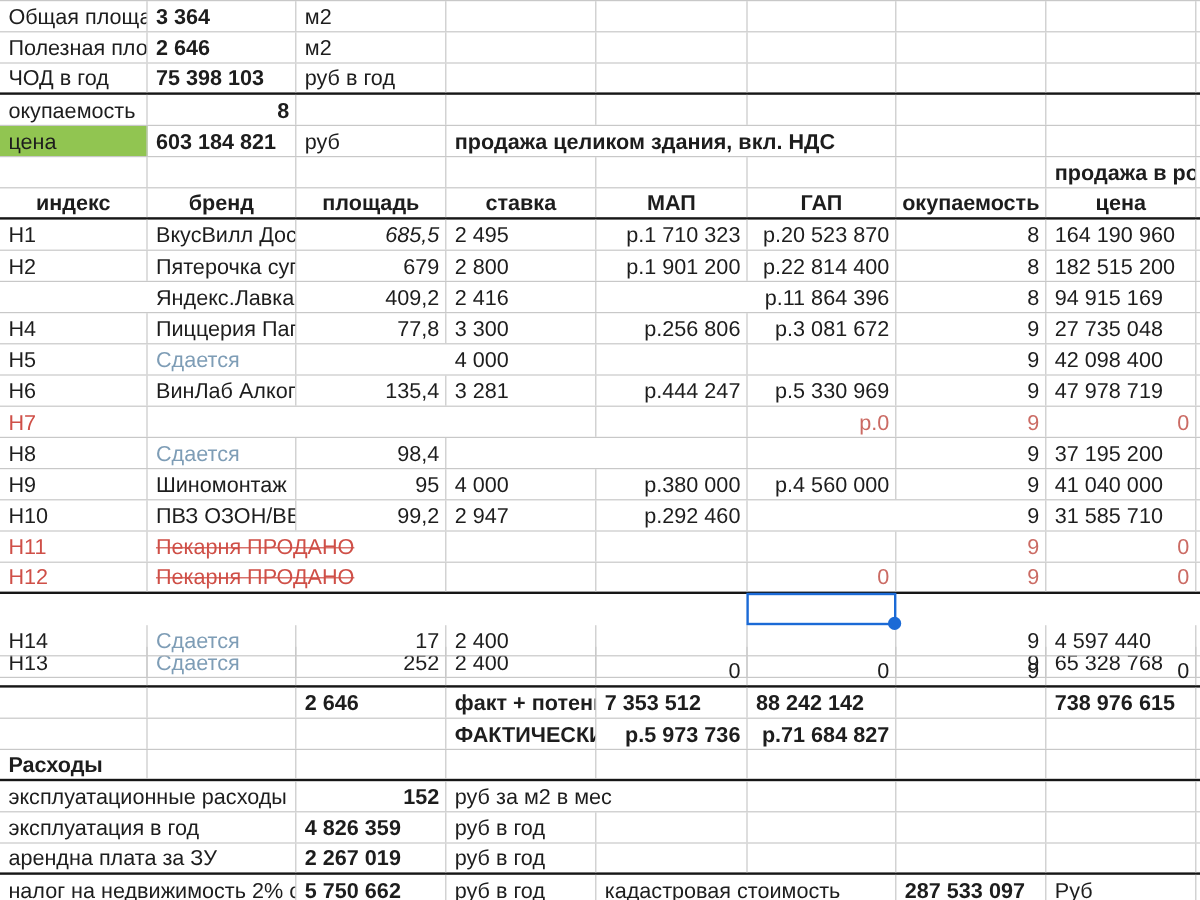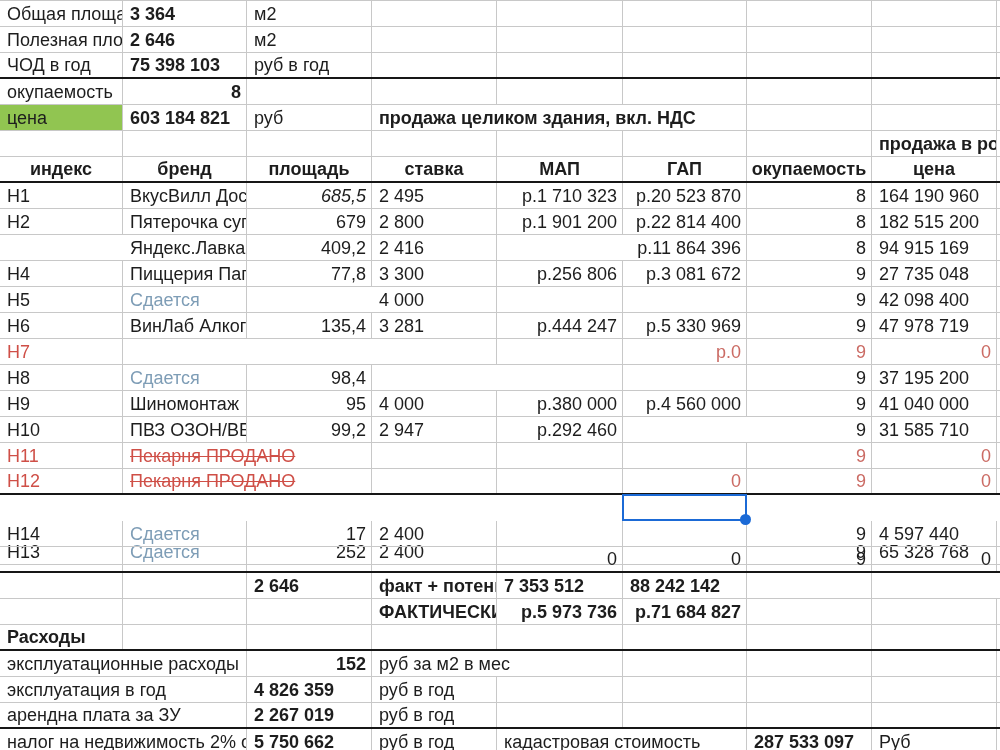--- a/index.html
+++ b/index.html
@@ -242,20 +242,21 @@
       <div class="cell r" style="left: 872px; width: 125px;">0</div>
     </div>
     <div class="row" style="top: 572px; height: 26px;">
       <div class="cell" style="left: 0px; width: 123px;"></div>
       <div class="cell" style="left: 123px; width: 124px;"></div>
       <div class="cell b" style="left: 247px; width: 125px;">2 646</div>
       <div class="cell b" style="left: 372px; width: 125px;">факт + потенциа</div>
       <div class="cell b" style="left: 497px; width: 126px;">7 353 512</div>
       <div class="cell b" style="left: 623px; width: 124px;">88 242 142</div>
       <div class="cell" style="left: 747px; width: 125px;"></div>
+      <div class="cell b" style="left: 872px; width: 125px;">738 976 615</div>
     </div>
     <div class="row" style="top: 598px; height: 26px;">
       <div class="cell" style="left: 0px; width: 123px;"></div>
       <div class="cell" style="left: 123px; width: 124px;"></div>
       <div class="cell" style="left: 247px; width: 125px;"></div>
       <div class="cell b" style="left: 372px; width: 125px;">ФАКТИЧЕСКИЙ</div>
       <div class="cell b r" style="left: 497px; width: 126px;">р.5 973 736</div>
       <div class="cell b r" style="left: 623px; width: 124px;">р.71 684 827</div>
       <div class="cell" style="left: 747px; width: 125px;"></div>
       <div class="cell" style="left: 872px; width: 125px;"></div>

